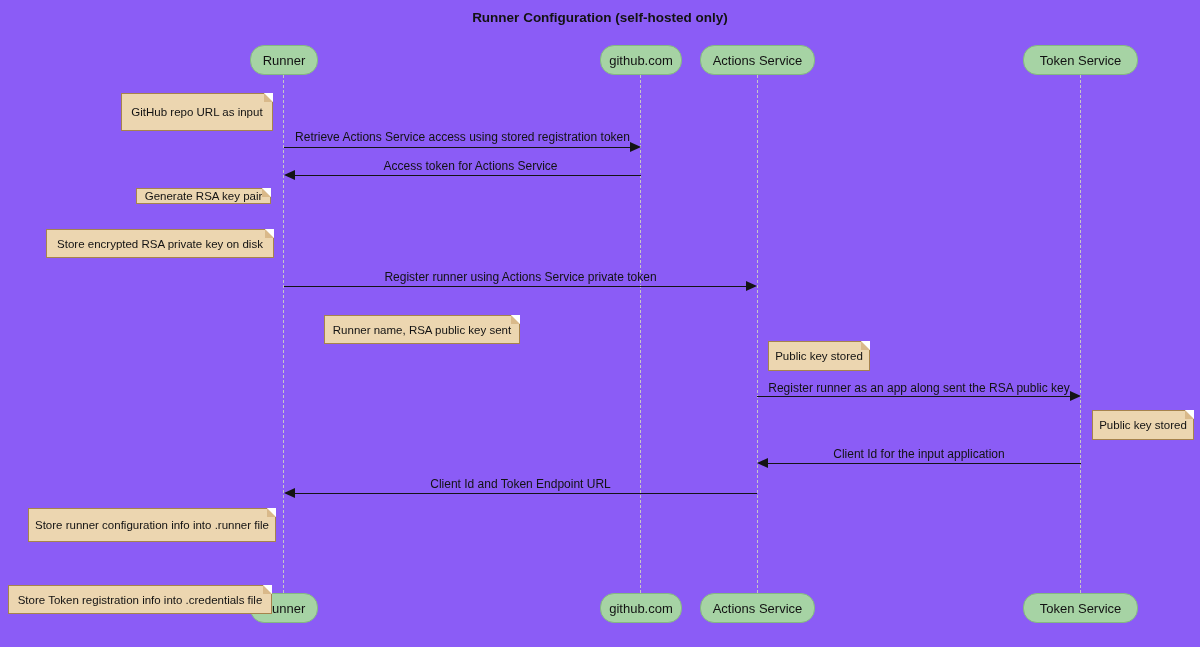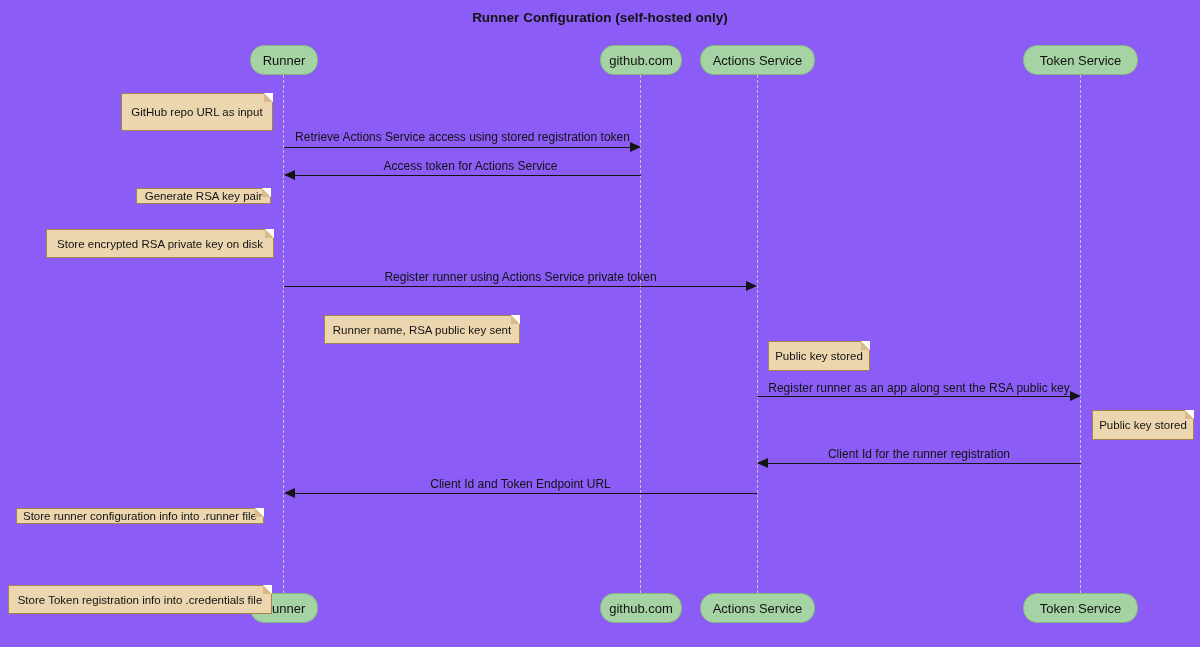--- a/index.html
+++ b/index.html
@@ -85,30 +85,30 @@
   <div class="arrow-left" style="left:284px;top:170px;"></div>
 
   <div class="msg-label" style="left:284px;top:270px;width:473px;">Register runner using Actions Service private token</div>
   <div class="msg-line" style="left:284px;top:286px;width:463px;"></div>
   <div class="arrow-right" style="left:746px;top:281px;"></div>
 
   <div class="msg-label" style="left:757px;top:381px;width:324px;">Register runner as an app along sent the RSA public key</div>
   <div class="msg-line" style="left:757px;top:396px;width:313px;"></div>
   <div class="arrow-right" style="left:1070px;top:391px;"></div>
 
-  <div class="msg-label" style="left:757px;top:447px;width:324px;">Client Id for the runner registration</div>
+  <div class="msg-label" style="left:757px;top:447px;width:324px;">Client Id for the input application</div>
   <div class="msg-line" style="left:768px;top:463px;width:313px;"></div>
   <div class="arrow-left" style="left:757px;top:458px;"></div>
 
   <div class="msg-label" style="left:284px;top:477px;width:473px;">Client Id and Token Endpoint URL</div>
   <div class="msg-line" style="left:295px;top:493px;width:462px;"></div>
   <div class="arrow-left" style="left:284px;top:488px;"></div>
 
   <div class="note" style="left:121px;top:93px;width:152px;height:38px;">GitHub repo URL as input</div>
   <div class="note" style="left:136px;top:188px;width:135px;height:16px;">Generate RSA key pair</div>
   <div class="note" style="left:46px;top:229px;width:228px;height:29px;">Store encrypted RSA private key on disk</div>
   <div class="note" style="left:294px;top:315px;width:196px;height:29px;margin-left:30px;">Runner name, RSA public key sent</div>
   <div class="note" style="left:768px;top:341px;width:102px;height:30px;">Public key stored</div>
   <div class="note" style="left:1092px;top:410px;width:102px;height:30px;">Public key stored</div>
-  <div class="note" style="left:16px;top:508px;width:248px;height:16px;">Store runner configuration info into .runner file</div>
+  <div class="note" style="left:28px;top:508px;width:248px;height:34px;">Store runner configuration info into .runner file</div>
   <div class="note" style="left:8px;top:549px;width:264px;height:29px;margin-top:36px;">Store Token registration info into .credentials file</div>
 
 </div>
 
 </body></html>

